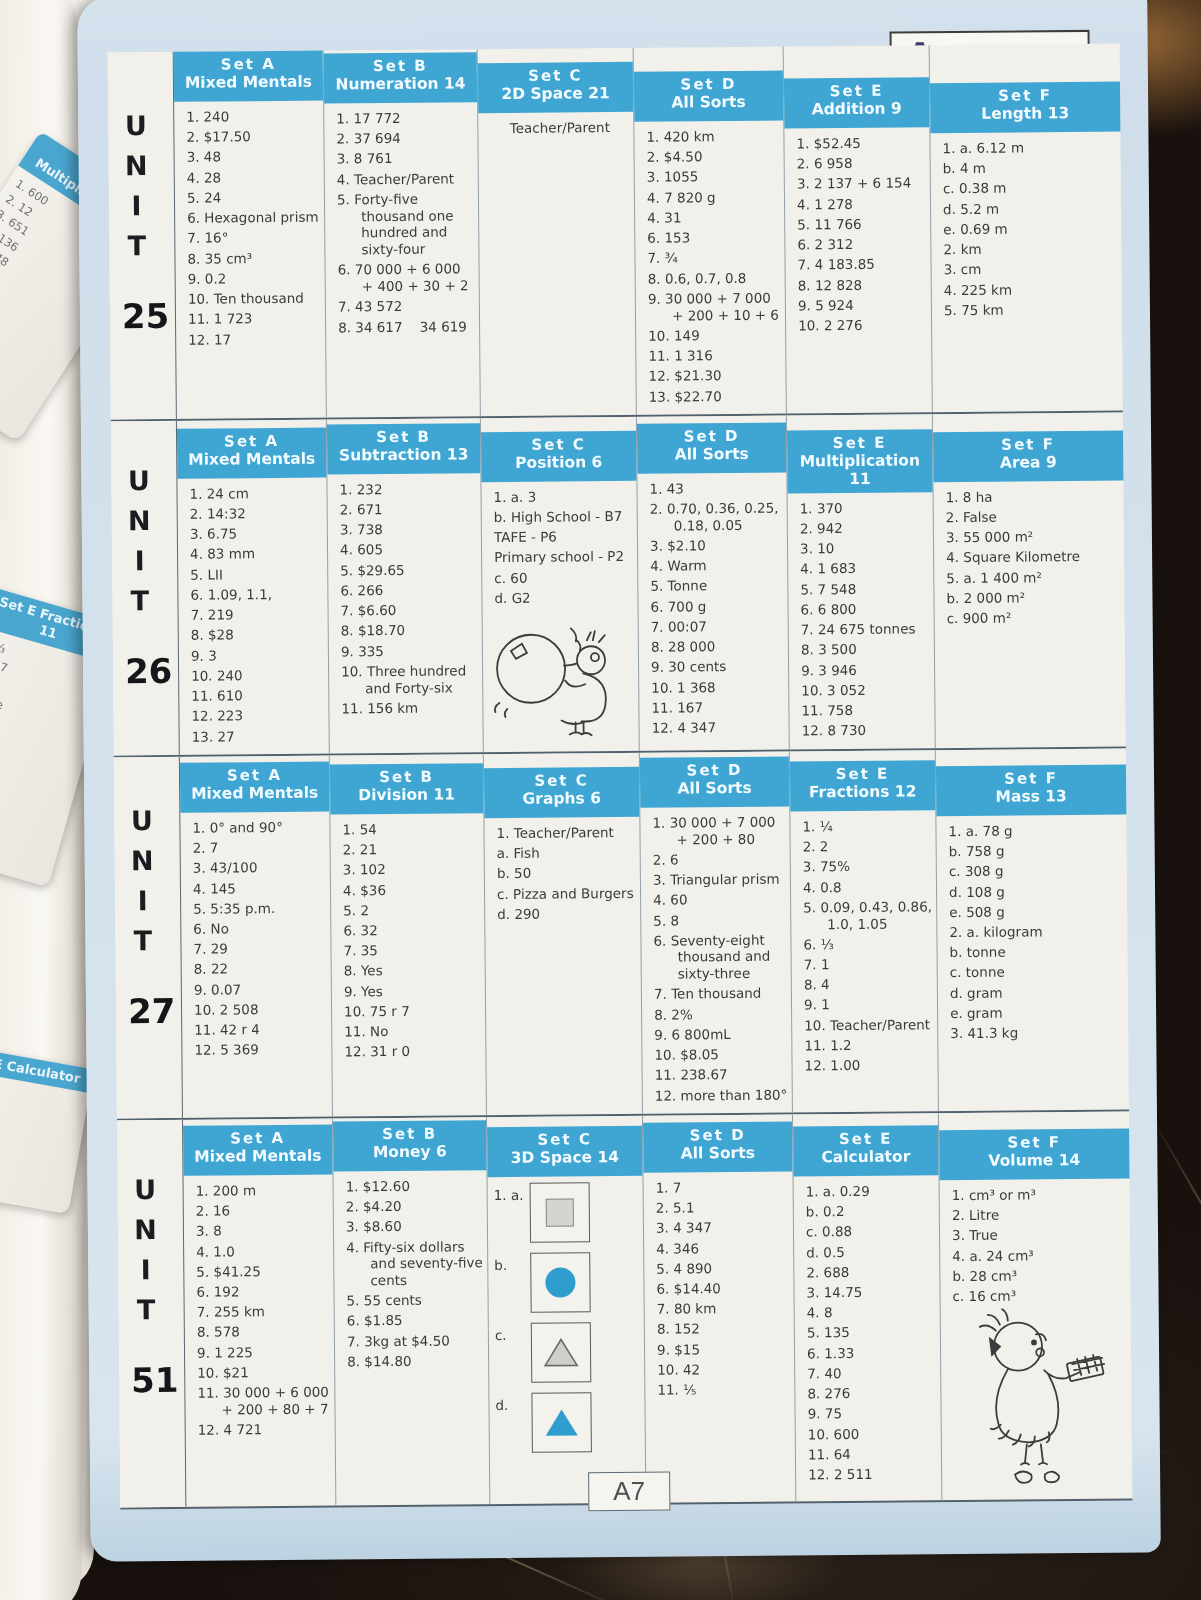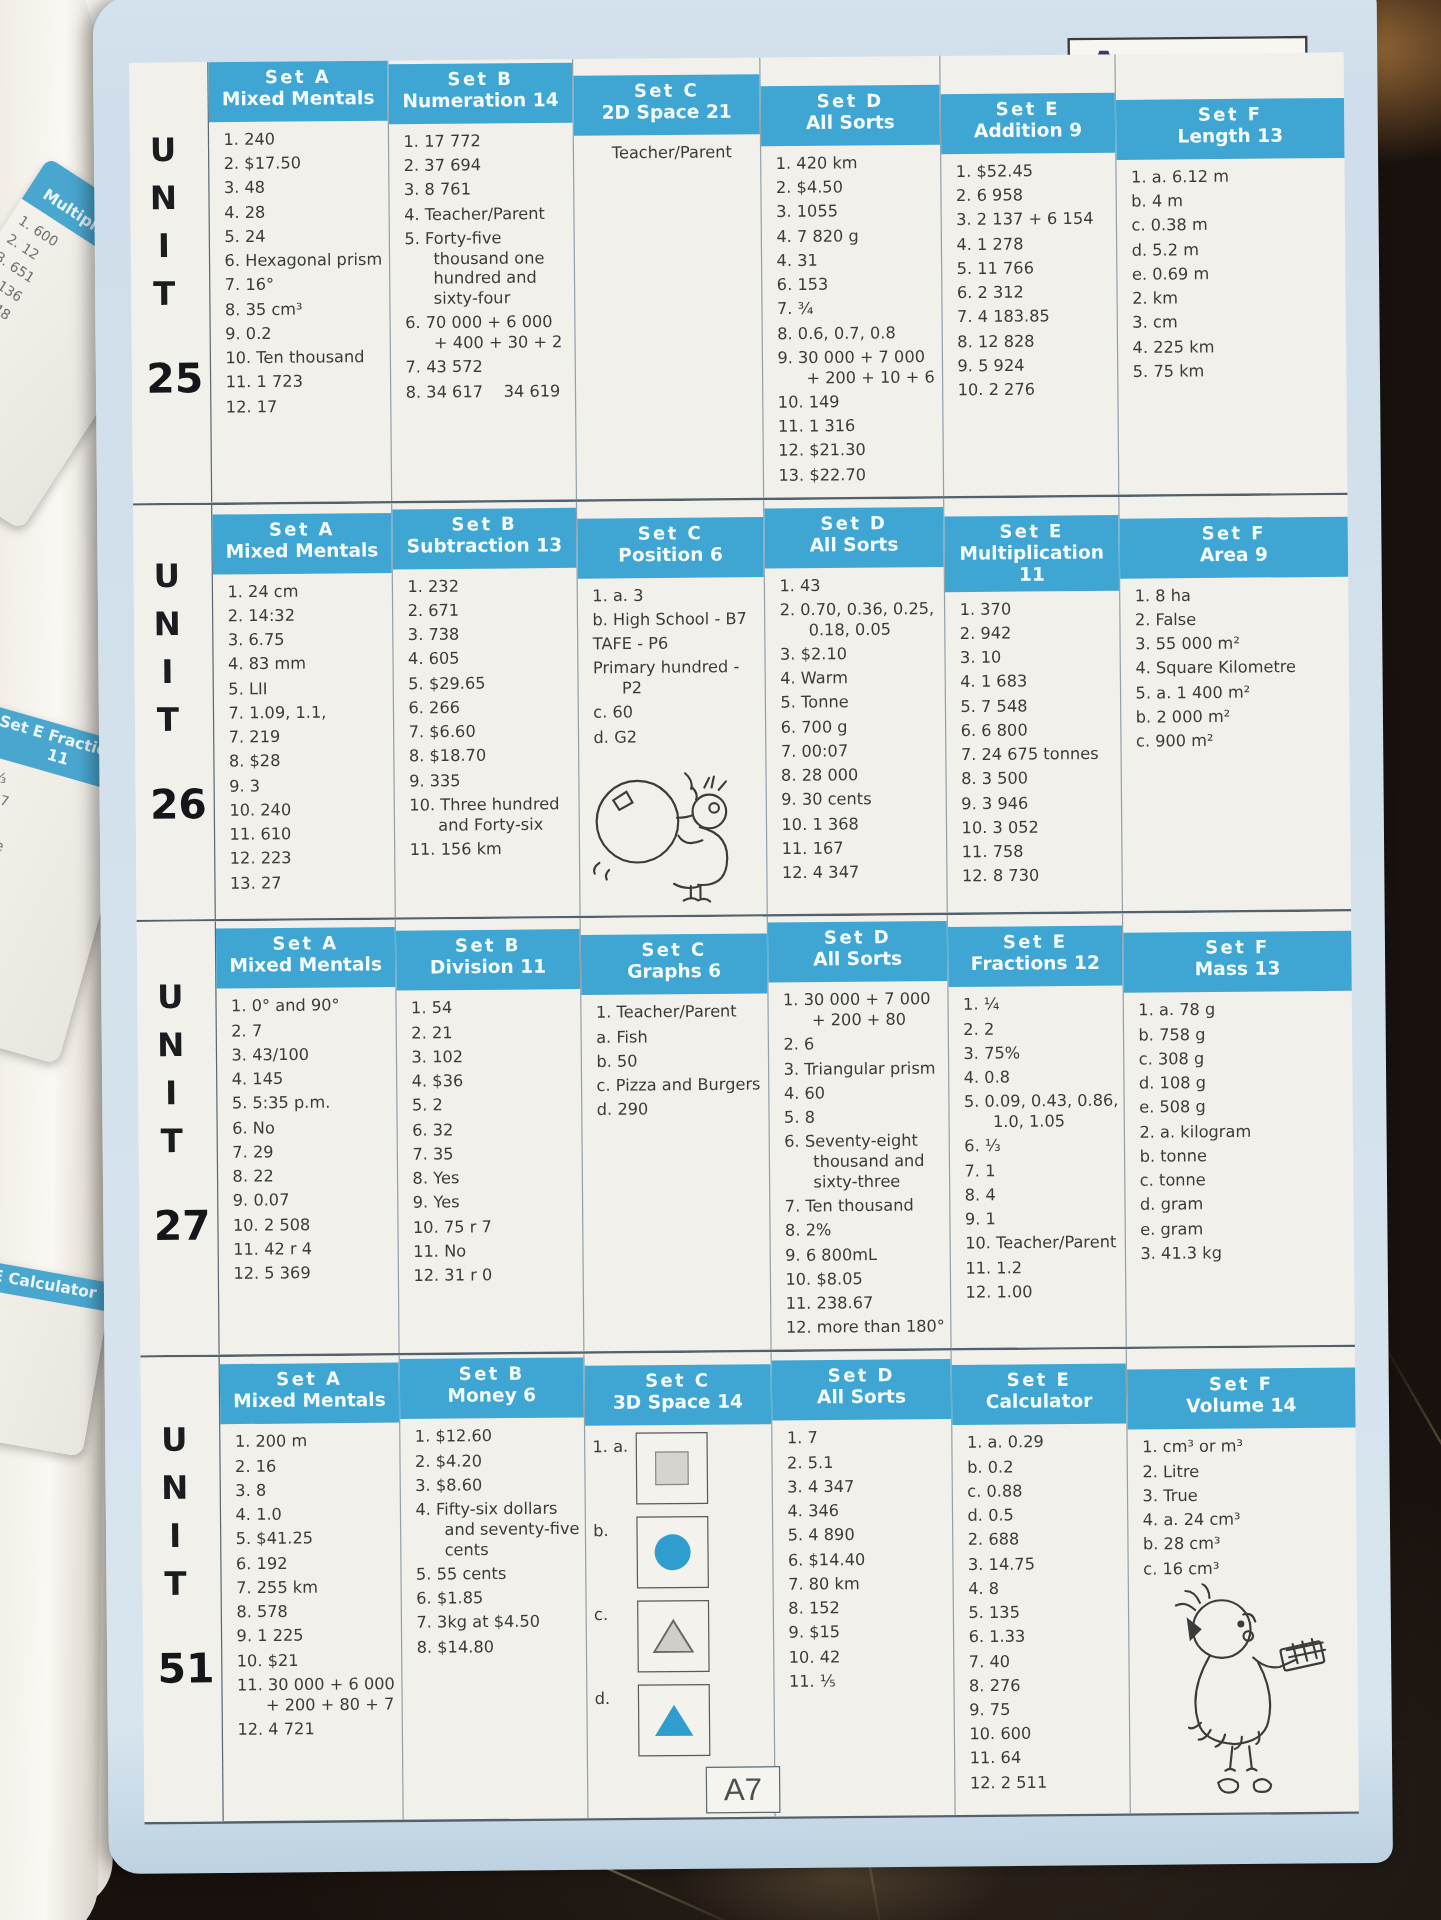--- a/index.html
+++ b/index.html
@@ -74,21 +74,21 @@
   
   .shape-row{display:flex;align-items:flex-start;margin:6px 0 10px 6px;}
   .shape-label{width:36px;font-size:13.5px;color:#3b3b3b;padding-top:4px;}
   .sq{width:58px;height:58px;border:1.5px solid #5a5a5a;background:#f3f2ed;
       display:flex;align-items:center;justify-content:center;}
   .inner-sq{width:26px;height:26px;background:#d6d4ce;border:1px solid #8a8a8a;}
   .inner-circle{width:30px;height:30px;border-radius:50%;background:#2f9ecf;}
   svg.triS{display:block;}
 
   .footer-box{position:absolute;left:498px;bottom:46px;background:#f5f4ef;
-      border:1.5px solid #5a6a74;padding:3px 14px;}
+      border:1.5px solid #5a6a74;padding:3px 24px;}
   .footer-box span{font-size:26px;color:#4a5054;font-family:"Liberation Sans",sans-serif;}
 
   .cartoon{display:block;margin:4px auto 0 auto;}
 </style>
 </head>
 <body>
 
 <div class="marble">
   <div class="vein v1"></div>
   <div class="vein v2"></div>
@@ -282,21 +282,21 @@
         <div class="band" style="--st:8px">
           <div class="l1">Set A</div>
           <div class="l2">Mixed Mentals</div>
         </div>
         <div class="items">
             <div class="ln">1. 24 cm</div>
             <div class="ln">2. 14:32</div>
             <div class="ln">3. 6.75</div>
             <div class="ln">4. 83 mm</div>
             <div class="ln">5. LII</div>
-            <div class="ln">7. 1.09, 1.1,</div>
+            <div class="ln">6. 1.09, 1.1,</div>
             <div class="ln">7. 219</div>
             <div class="ln">8. $28</div>
             <div class="ln">9. 3</div>
             <div class="ln">10. 240</div>
             <div class="ln">11. 610</div>
             <div class="ln">12. 223</div>
             <div class="ln">13. 27</div>
           </div>
       </div>
       <div class="cell">
@@ -320,21 +320,21 @@
       </div>
       <div class="cell">
         <div class="band" style="--st:14px">
           <div class="l1">Set C</div>
           <div class="l2">Position 6</div>
         </div>
         <div class="items">
             <div class="ln">1. a. 3</div>
             <div class="ln">b. High School - B7</div>
             <div class="ln">TAFE - P6</div>
-            <div class="ln">Primary hundred - P2</div>
+            <div class="ln">Primary school - P2</div>
             <div class="ln">c. 60</div>
             <div class="ln">d. G2</div>
           </div>
         <svg class="cartoon" width="140" height="130" viewBox="0 0 140 130">
           <g stroke="#3c3c3c" fill="none" stroke-width="1.8" stroke-linecap="round">
             <circle cx="40" cy="58" r="34"></circle>
             <path d="M20 40 l11 -7 l5 9 l-11 6 z"></path>
             <path d="M80 18 q7 6 5 13 M86 30 q5 5 3 10"></path>
             <path d="M8 92 q-6 4 -4 9 M16 98 q-4 4 -2 8"></path>
             <circle cx="100" cy="50" r="14"></circle>

